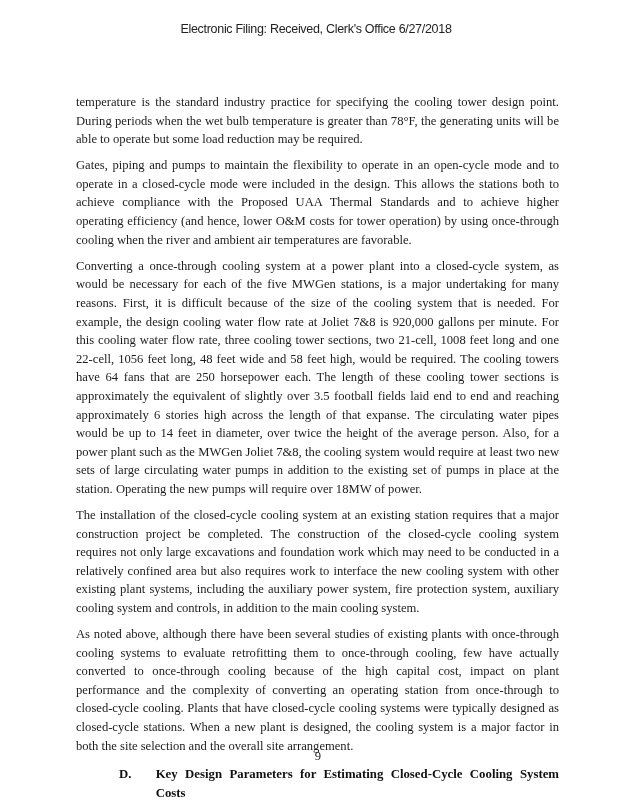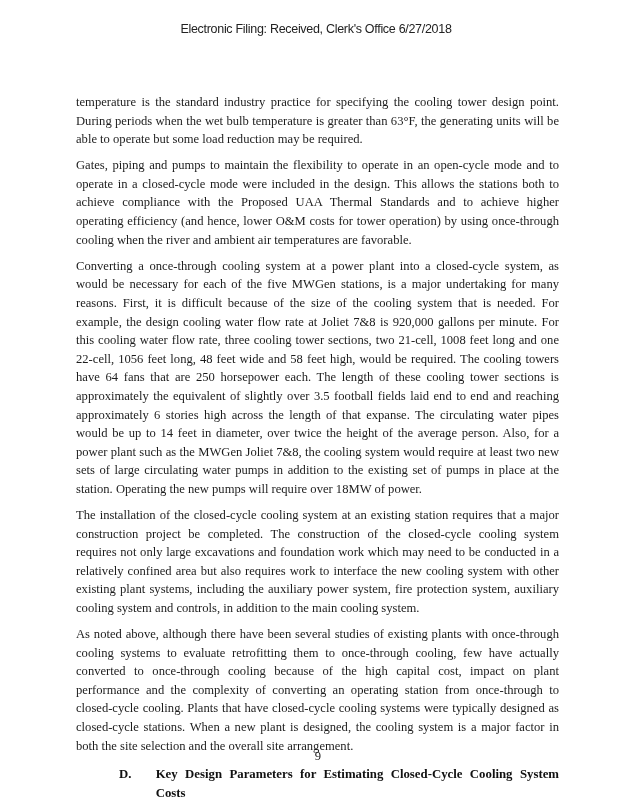--- a/index.html
+++ b/index.html
@@ -27,21 +27,21 @@
       transform: translateX(-2px);
     }
   </style>
 </head>
 <body>
 
 <div class="page">
   <div class="stamp">Electronic Filing: Received, Clerk's Office 6/27/2018</div>
 
   <div class="body">
-    <p class="para">temperature is the standard industry practice for specifying the cooling tower design point. During periods when the wet bulb temperature is greater than 63°F, the generating units will be able to operate but some load reduction may be required.</p>
+    <p class="para">temperature is the standard industry practice for specifying the cooling tower design point. During periods when the wet bulb temperature is greater than 78°F, the generating units will be able to operate but some load reduction may be required.</p>
     <p class="para">Gates, piping and pumps to maintain the flexibility to operate in an open-cycle mode and to operate in a closed-cycle mode were included in the design.  This allows the stations both to achieve compliance with the Proposed UAA Thermal Standards and to achieve higher operating efficiency (and hence, lower O&amp;M costs for tower operation) by using once-through cooling when the river and ambient air temperatures are favorable.</p>
     <p class="para">Converting a once-through cooling system at a power plant into a closed-cycle system, as would be necessary for each of the five MWGen stations, is a major undertaking for many reasons. First, it is difficult because of the size of the cooling system that is needed.  For example, the design cooling water flow rate at Joliet 7&amp;8 is 920,000 gallons per minute.  For this cooling water flow rate, three cooling tower sections, two 21-cell, 1008 feet long and one 22-cell, 1056 feet long, 48 feet wide and 58 feet high, would be required. The cooling towers have 64 fans that are 250 horsepower each. The length of these cooling tower sections is  approximately the equivalent of slightly over 3.5 football fields laid end to end and reaching approximately 6 stories high across the length of that expanse.  The circulating water pipes would be up to 14 feet in diameter, over twice the height of the average person.  Also, for a power plant such as the MWGen Joliet 7&amp;8, the cooling system would require at least two new sets of large circulating water pumps in addition to the existing set of pumps in place at the station. Operating the new pumps will require over 18MW of power.</p>
     <p class="para">The installation of the closed-cycle cooling system at an existing station requires that a major construction project be completed.  The construction of the closed-cycle cooling system requires not only large excavations and foundation work which may need to be conducted in a relatively confined area but also requires work to interface the new cooling system with other existing plant systems, including the auxiliary power system, fire protection system, auxiliary cooling system and controls, in addition to the main cooling system.</p>
     <p class="para">As noted above, although there have been several studies of existing plants with once-through cooling systems to evaluate retrofitting them to once-through cooling, few have actually converted to once-through cooling because of the high capital cost, impact on plant performance and the complexity of converting an operating station from once-through to closed-cycle cooling. Plants that have closed-cycle cooling systems were typically designed as closed-cycle stations. When a new plant is designed, the cooling system is a major factor in both the site selection and the overall site arrangement.</p>
 
     <div class="heading">
       <span class="letter">D.</span>
       <span>Key Design Parameters for Estimating Closed-Cycle Cooling System Costs</span>
     </div>
 

